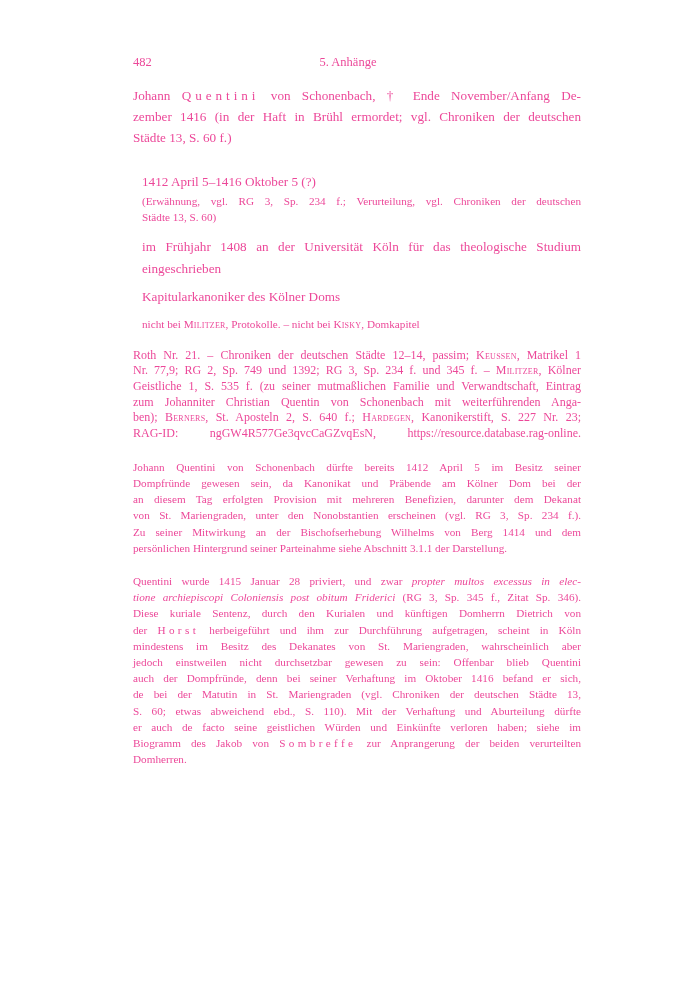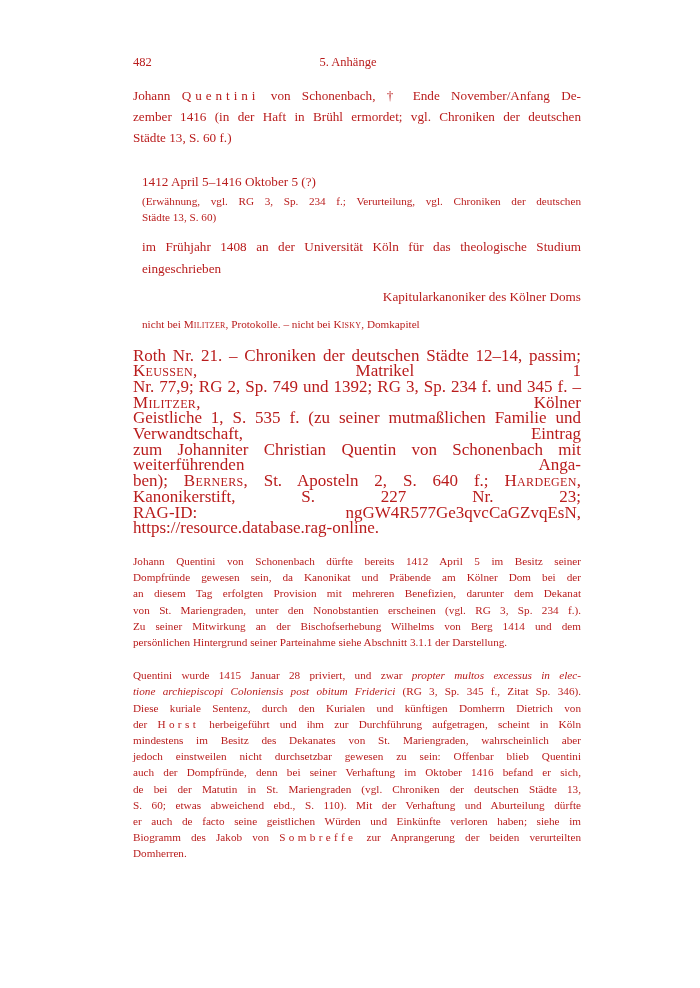--- a/index.html
+++ b/index.html
@@ -67,31 +67,30 @@
   }
   .sub-study {
     margin-top: 11px;
     font-size: 13.2px;
     line-height: 21.5px;
   }
   .sub-office {
     margin-top: 9px;
     font-size: 13.2px;
     line-height: 17px;
-    text-align: right;
   }
   .sub-notin {
     margin-top: 12px;
     font-size: 11.2px;
     line-height: 15.5px;
   }
   
   .biblio {
     margin-top: 15px;
-    font-size: 17px;
+    font-size: 12px;
     line-height: 15.7px;
   }
   .bodypara {
     font-size: 11.2px;
     line-height: 16.2px;
   }
   .para1 { margin-top: 17px; }
   .para2 { margin-top: 17px; }
   
   .tline {
@@ -109,21 +108,21 @@
     letter-spacing: 0.02em;
   }
   .ls {
     letter-spacing: 0.30em;
   }
   i { font-style: italic; }
 </style>
 </head>
 <body style="background: rgb(255, 255, 255);">
 
-<div class="book-page" style="color: #b91c1c;">
+<div class="book-page" style="color: #ec4899;">
   <div class="content">
 
     <div class="pagehead">
       <span class="pageno">482</span>
       <div class="runtitle-wrap">
         <span>5. Anhänge</span>
       </div>
     </div>
 
     <div class="heading">

